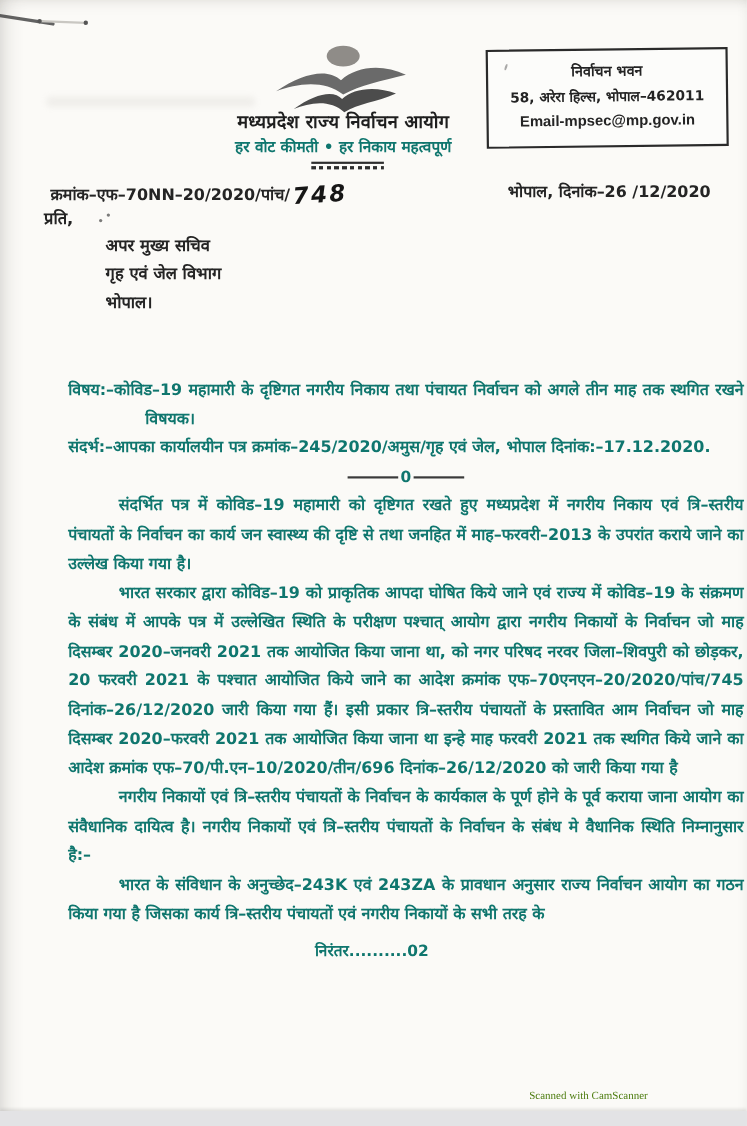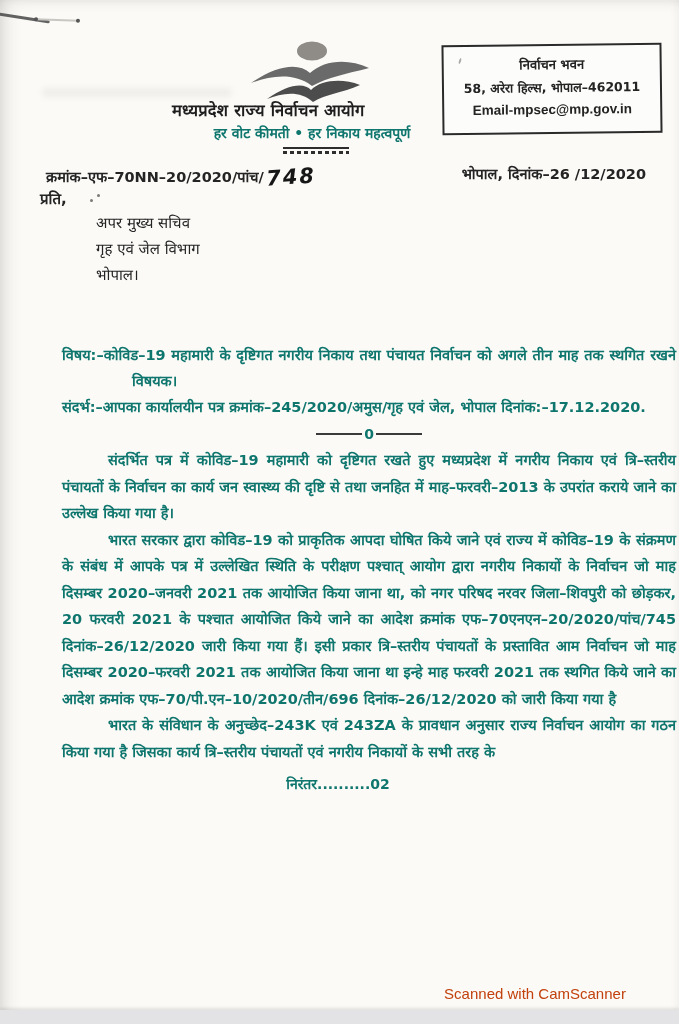--- a/index.html
+++ b/index.html
@@ -25,21 +25,21 @@
     width:4px; height:4px; background:#555; border-radius:50%; }
   .artifact-staple::before { left:-2px; } .artifact-staple::after { right:-2px; }
   .smudge { position:absolute; top:88px; left:42px; width:190px; height:9px;
     background:#b9b5ae; opacity:.18; filter:blur(3px); border-radius:4px; }
   .speck { position:absolute; width:3px; height:3px; background:#444; border-radius:50%; opacity:.7; }
   .speck.s1 { top:199px; left:90px; } .speck.s2 { top:194px; left:97px; }
   .speck.s3 { top:58px; left:459px; width:2px; height:6px; transform:rotate(18deg); }
 
   
   .logo { position:absolute; top:40px; left:248px; width:126px; height:72px; }
-  .org-name { position:absolute; top:98px; left:172px; width:280px; 
+  .org-name { position:absolute; top:98px; left:172px; width:280px; text-align:center;
     font-weight:bold; font-size:16.5px; letter-spacing:.2px; color:#1e1e1e; }
   .tagline { position:absolute; top:123px; left:162px; width:300px; text-align:center;
     font-weight:bold; font-size:14px; color:#0f766e; }
   .tagline-rule { position:absolute; top:147px; left:283px; width:66px; }
   .tagline-rule .bar { height:2px; background:#2e2e2e; }
   .tagline-rule .dashes { margin-top:2px; height:3px;
     background:repeating-linear-gradient(90deg,#2e2e2e 0 4px, transparent 4px 7px); }
 
   .address-box { position:absolute; top:44px; left:442px; width:220px; height:90px;
     border:2px solid #2a2a2a; transform:rotate(-.7deg); text-align:center; padding-top:9px;
@@ -49,36 +49,36 @@
   .address-box .l3 { font-size:13.5px; font-weight:bold; margin-top:6px;
     font-family:"Liberation Sans", sans-serif; }
 
   
   .ref-row { position:absolute; top:163px; left:46px; width:600px; display:flex;
     justify-content:space-between; font-size:14.5px; font-weight:bold; }
   .hand { display:inline-block; font-size:21px; font-style:italic; font-weight:bold;
     transform:rotate(-4deg) translateY(2px); letter-spacing:2px; color:#161616; margin-left:2px; }
 
   .salutation { position:absolute; top:188px; left:40px; font-size:15px; font-weight:bold; }
-  .addressee { position:absolute; top:210px; left:96px; font-size:15px; font-weight:normal;
+  .addressee { position:absolute; top:210px; left:96px; font-size:15px; font-weight:bold;
     line-height:26px; }
 
   
   .content { position:absolute; top:342px; left:36px; width:614px; font-size:14.5px;
     font-weight:bold; color:#0f766e;margin-left:26px; }
   .hangline { text-align:justify; line-height:26px; padding-left:70px; text-indent:-70px; }
   .separator { display:flex; align-items:center; justify-content:center; margin:7px 0 6px 0; }
   .separator .dash { width:46px; height:2px; background:#3a3a3a; }
   .separator .zero { margin:0 2px; font-size:14px; font-weight:bold; line-height:14px; }
   .content p { text-align:justify; text-indent:46px; line-height:26.5px; margin:0; }
   .continuation { text-align:center; padding-right:62px; margin-top:9px; font-size:14px; }
 
   
   .scan-footer { position:absolute; bottom:22px; left:392px; width:286px; text-align:center;
-    font-family:Liberation Sans, sans-serif; font-size:15px; color:#c2410c; }
+    font-family:Liberation Serif, serif; font-size:10px; color:#4d7c0f; }
   .bottom-bar { position:absolute; bottom:0; left:0; width:679px; height:14px;
     background:#e3e3e5; box-shadow:0 -2px 3px rgba(0,0,0,.10); }
 </style>
 </head>
 <body>
 
 <div class="page">
 
   <div class="artifact-pen-line"></div>
   <div class="artifact-staple"></div>
@@ -126,20 +126,21 @@
     <div class="hangline"><span>संदर्भ:–</span><span>आपका कार्यालयीन पत्र क्रमांक–245/2020/अमुस/गृह एवं जेल, भोपाल दिनांक:–17.12.2020.</span></div>
 
     <div class="separator">
       <span class="dash"></span>
         <span class="zero">0</span>
         <span class="dash"></span>
     </div>
 
     <p>संदर्भित पत्र में कोविड–19 महामारी को दृष्टिगत रखते हुए मध्यप्रदेश में नगरीय निकाय एवं त्रि–स्तरीय पंचायतों के निर्वाचन का कार्य जन स्वास्थ्य की दृष्टि से तथा जनहित में माह–फरवरी–2013 के उपरांत कराये जाने का उल्लेख किया गया है।</p>
     <p>भारत सरकार द्वारा कोविड–19 को प्राकृतिक आपदा घोषित किये जाने एवं राज्य में कोविड–19 के संक्रमण के संबंध में आपके पत्र में उल्लेखित स्थिति के परीक्षण पश्चात् आयोग द्वारा नगरीय निकायों के निर्वाचन जो माह दिसम्बर 2020–जनवरी 2021 तक आयोजित किया जाना था, को नगर परिषद नरवर जिला–शिवपुरी को छोड़कर, 20 फरवरी 2021 के पश्चात आयोजित किये जाने का आदेश क्रमांक एफ–70एनएन–20/2020/पांच/745 दिनांक–26/12/2020 जारी किया गया हैं। इसी प्रकार त्रि–स्तरीय पंचायतों के प्रस्तावित आम निर्वाचन जो माह दिसम्बर 2020–फरवरी 2021 तक आयोजित किया जाना था इन्हे माह फरवरी 2021 तक स्थगित किये जाने का आदेश क्रमांक एफ–70/पी.एन–10/2020/तीन/696 दिनांक–26/12/2020 को जारी किया गया है</p>
+    <p>नगरीय निकायों एवं त्रि–स्तरीय पंचायतों के निर्वाचन के कार्यकाल के पूर्ण होने के पूर्व कराया जाना आयोग का संवैधानिक दायित्व है। नगरीय निकायों एवं त्रि–स्तरीय पंचायतों के निर्वाचन के संबंध मे वैधानिक स्थिति निम्नानुसार है:–</p>
     <p>भारत के संविधान के अनुच्छेद–243K एवं 243ZA के प्रावधान अनुसार राज्य निर्वाचन आयोग का गठन किया गया है जिसका कार्य त्रि–स्तरीय पंचायतों एवं नगरीय निकायों के सभी तरह के</p>
 
     <div class="continuation">निरंतर..........02</div>
   </div>
 
   <div class="scan-footer">Scanned with CamScanner</div>
   <div class="bottom-bar"></div>
 </div>
 
 </body></html>

